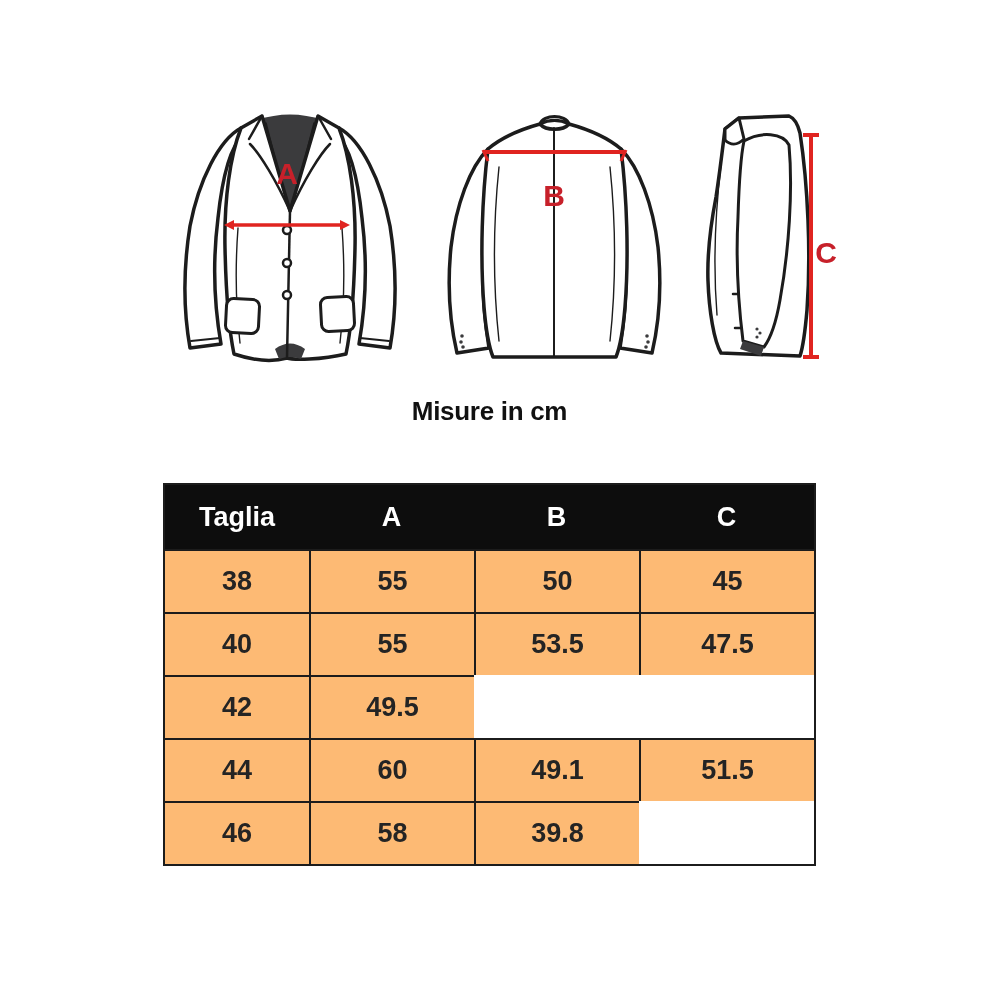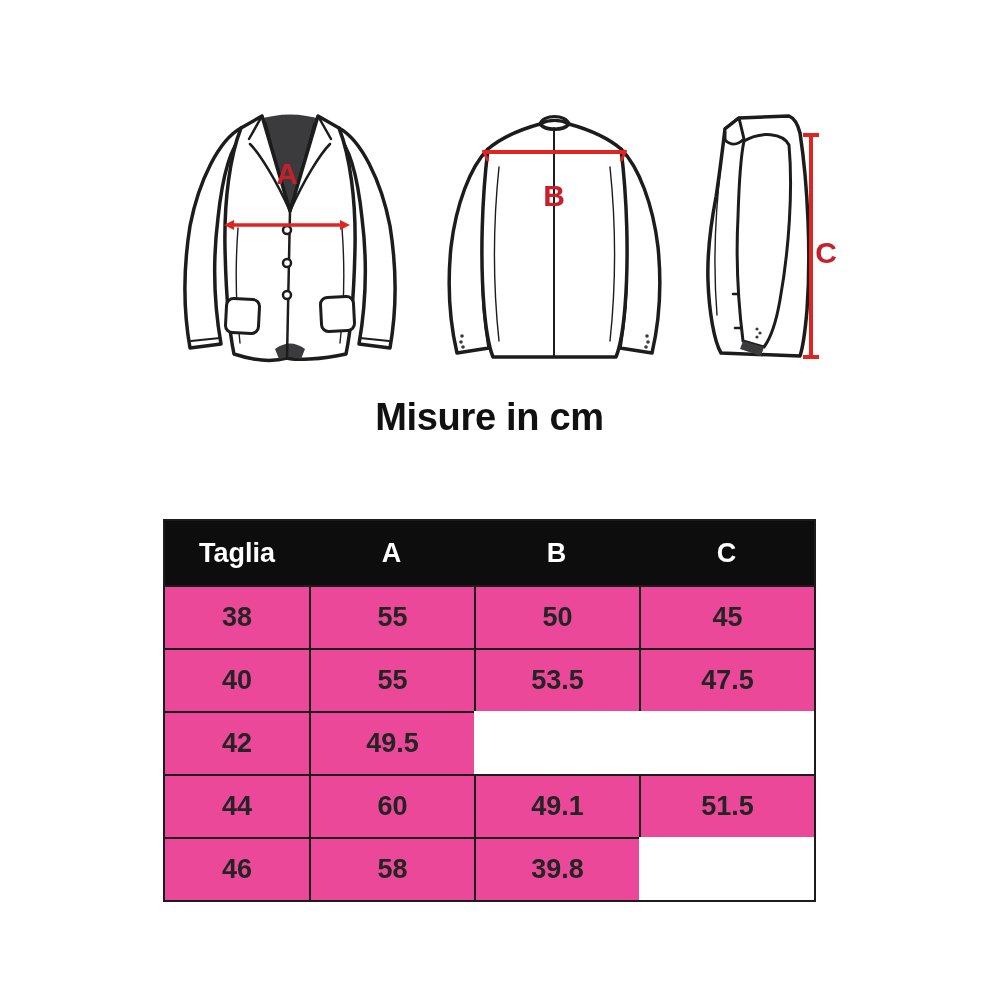--- a/index.html
+++ b/index.html
@@ -26,41 +26,41 @@
   .panel{fill:#ffffff;stroke:var(--outline);stroke-linejoin:round;stroke-linecap:round;}
   .ln{fill:none;stroke:var(--outline);stroke-linejoin:round;stroke-linecap:round;}
   .dk{fill:var(--inner-dark);stroke:none;}
   .redln{stroke:var(--red-line);fill:none;stroke-linecap:butt;}
   .redfill{fill:var(--red-line);stroke:none;}
   .redtxt{fill:var(--red-label);font-family:"Liberation Sans",sans-serif;font-weight:bold;font-size:30px;text-anchor:middle;}
 
   .content{position:absolute;left:163px;width:653px;}
   .page-title{
     top:396px;text-align:center;
-    font-size:38px;font-weight:bold;color:#111111;letter-spacing:-0.3px;
+    font-size:26px;font-weight:bold;color:#111111;letter-spacing:-0.3px;
   }
   .size-table{
     top:483px;box-sizing:border-box;
-    border:2.5px solid var(--outline);background:#ffffff;margin-top:36px;
+    border:2.5px solid var(--outline);background:#ffffff;
   }
   .thead{
     display:grid;grid-template-columns:144px 165px 165px 1fr;
     background:var(--header-bg);height:64px;
   }
   .th{
     color:var(--header-text);font-weight:bold;font-size:27px;
     display:flex;align-items:center;justify-content:center;
   }
   .tr{display:grid;grid-template-columns:144px 165px 165px 1fr;}
   .td{
     box-sizing:border-box;height:63px;
     border-top:2px solid var(--outline);border-left:2px solid var(--outline);
     display:flex;align-items:center;justify-content:center;
     font-weight:bold;font-size:27px;color:var(--cell-text);
-    background:#ec4899;
+    background:#fdba74;
   }
   .td.first{border-left:none;}
 </style>
 </head>
 <body>
 
 <div class="stage">
 
   <svg id="front-svg" class="diagram" width="230" height="260" viewBox="0 0 230 260">
     <path class="dk" d="M82,12 Q115,1 148,12 L142,18 Q115,9 88,18 Z"></path>

